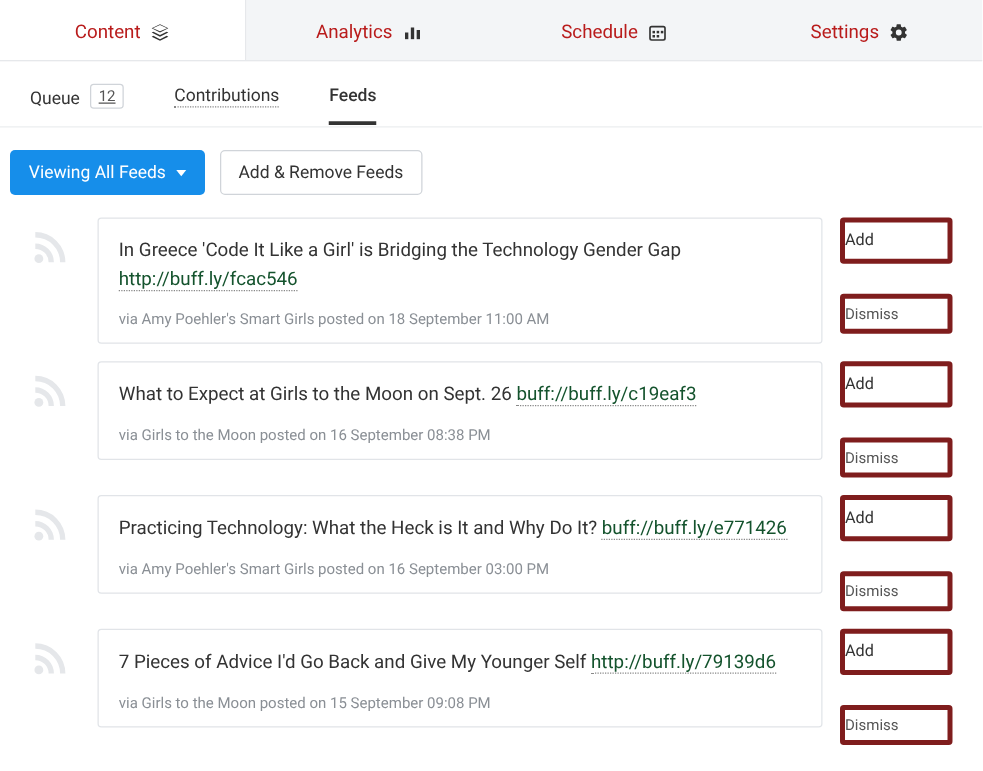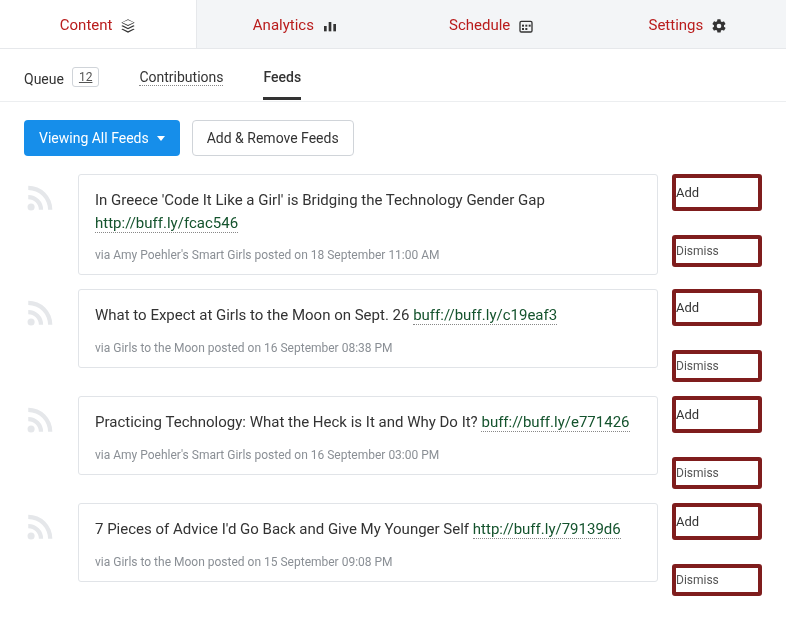--- a/index.html
+++ b/index.html
@@ -69,21 +69,21 @@
     content:"";
     position:absolute;
     left:0; right:0; bottom:-1px;
     height:3px;
     background:#333;
   }
   
   .toolbar {
     display:flex;
     gap: 12px;
-    padding: 18px 24px 12px 24px;
+    padding: 18px 24px 12px 8px;
   }
   .btn {
     display:inline-flex;
     align-items:center;
     gap:8px;
     padding: 9px 14px;
     border-radius: 4px;
     font-size: 14px;
     cursor:pointer;
     border:1px solid transparent;

